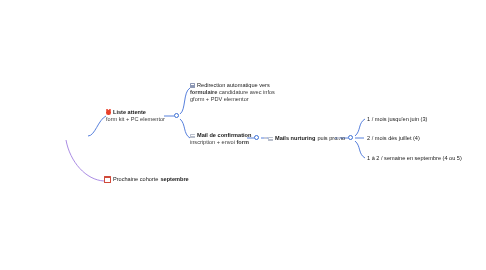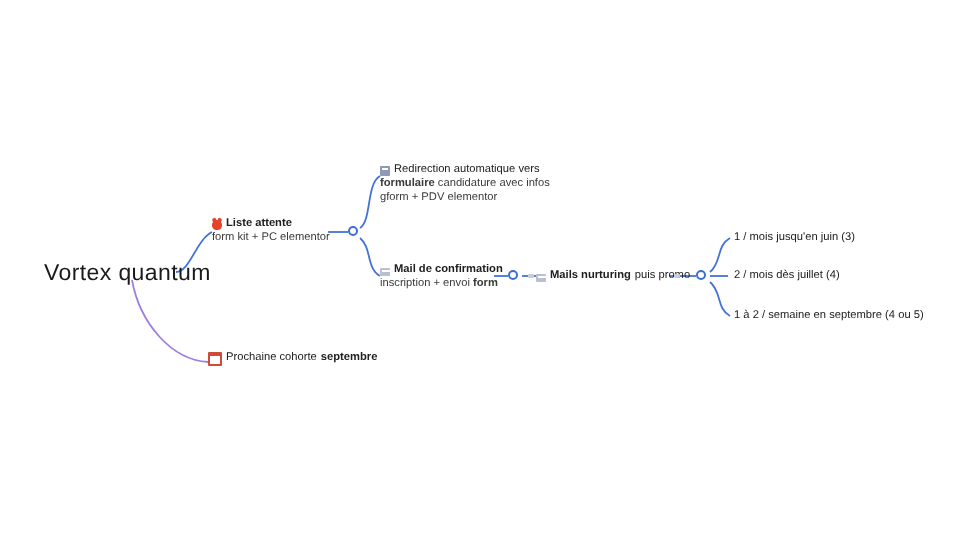--- a/index.html
+++ b/index.html
@@ -145,21 +145,20 @@
     <path d="M247 138 L 254 138" fill="none" stroke="#4472d8" stroke-width="0.9"></path>
     <path d="M261 138 L 268 138" fill="none" stroke="#4472d8" stroke-width="0.9"></path>
 
     <path d="M335 138 L 348 138" fill="none" stroke="#4472d8" stroke-width="0.9"></path>
 
     <path d="M355 136 C 361 131, 358 123, 365 119" fill="none" stroke="#4472d8" stroke-width="0.9"></path>
     <path d="M355 138 L 364 138" fill="none" stroke="#4472d8" stroke-width="0.9"></path>
     <path d="M355 141 C 361 146, 358 154, 365 158" fill="none" stroke="#4472d8" stroke-width="0.9"></path>
   </svg>
 
-  <div class="node root-label" style="left:22px; top:130px;">Vortex quantum</div>
 
   <div class="node" style="left:106px; top:109px;">
     <div class="nd-title">
       <span class="ico ico-alarm"></span>
       <span class="bold">Liste attente</span>
     </div>
     <div class="nd-sub">form kit + PC elementor</div>
   </div>
 
   <div class="node" style="left:104px; top:176px;">

